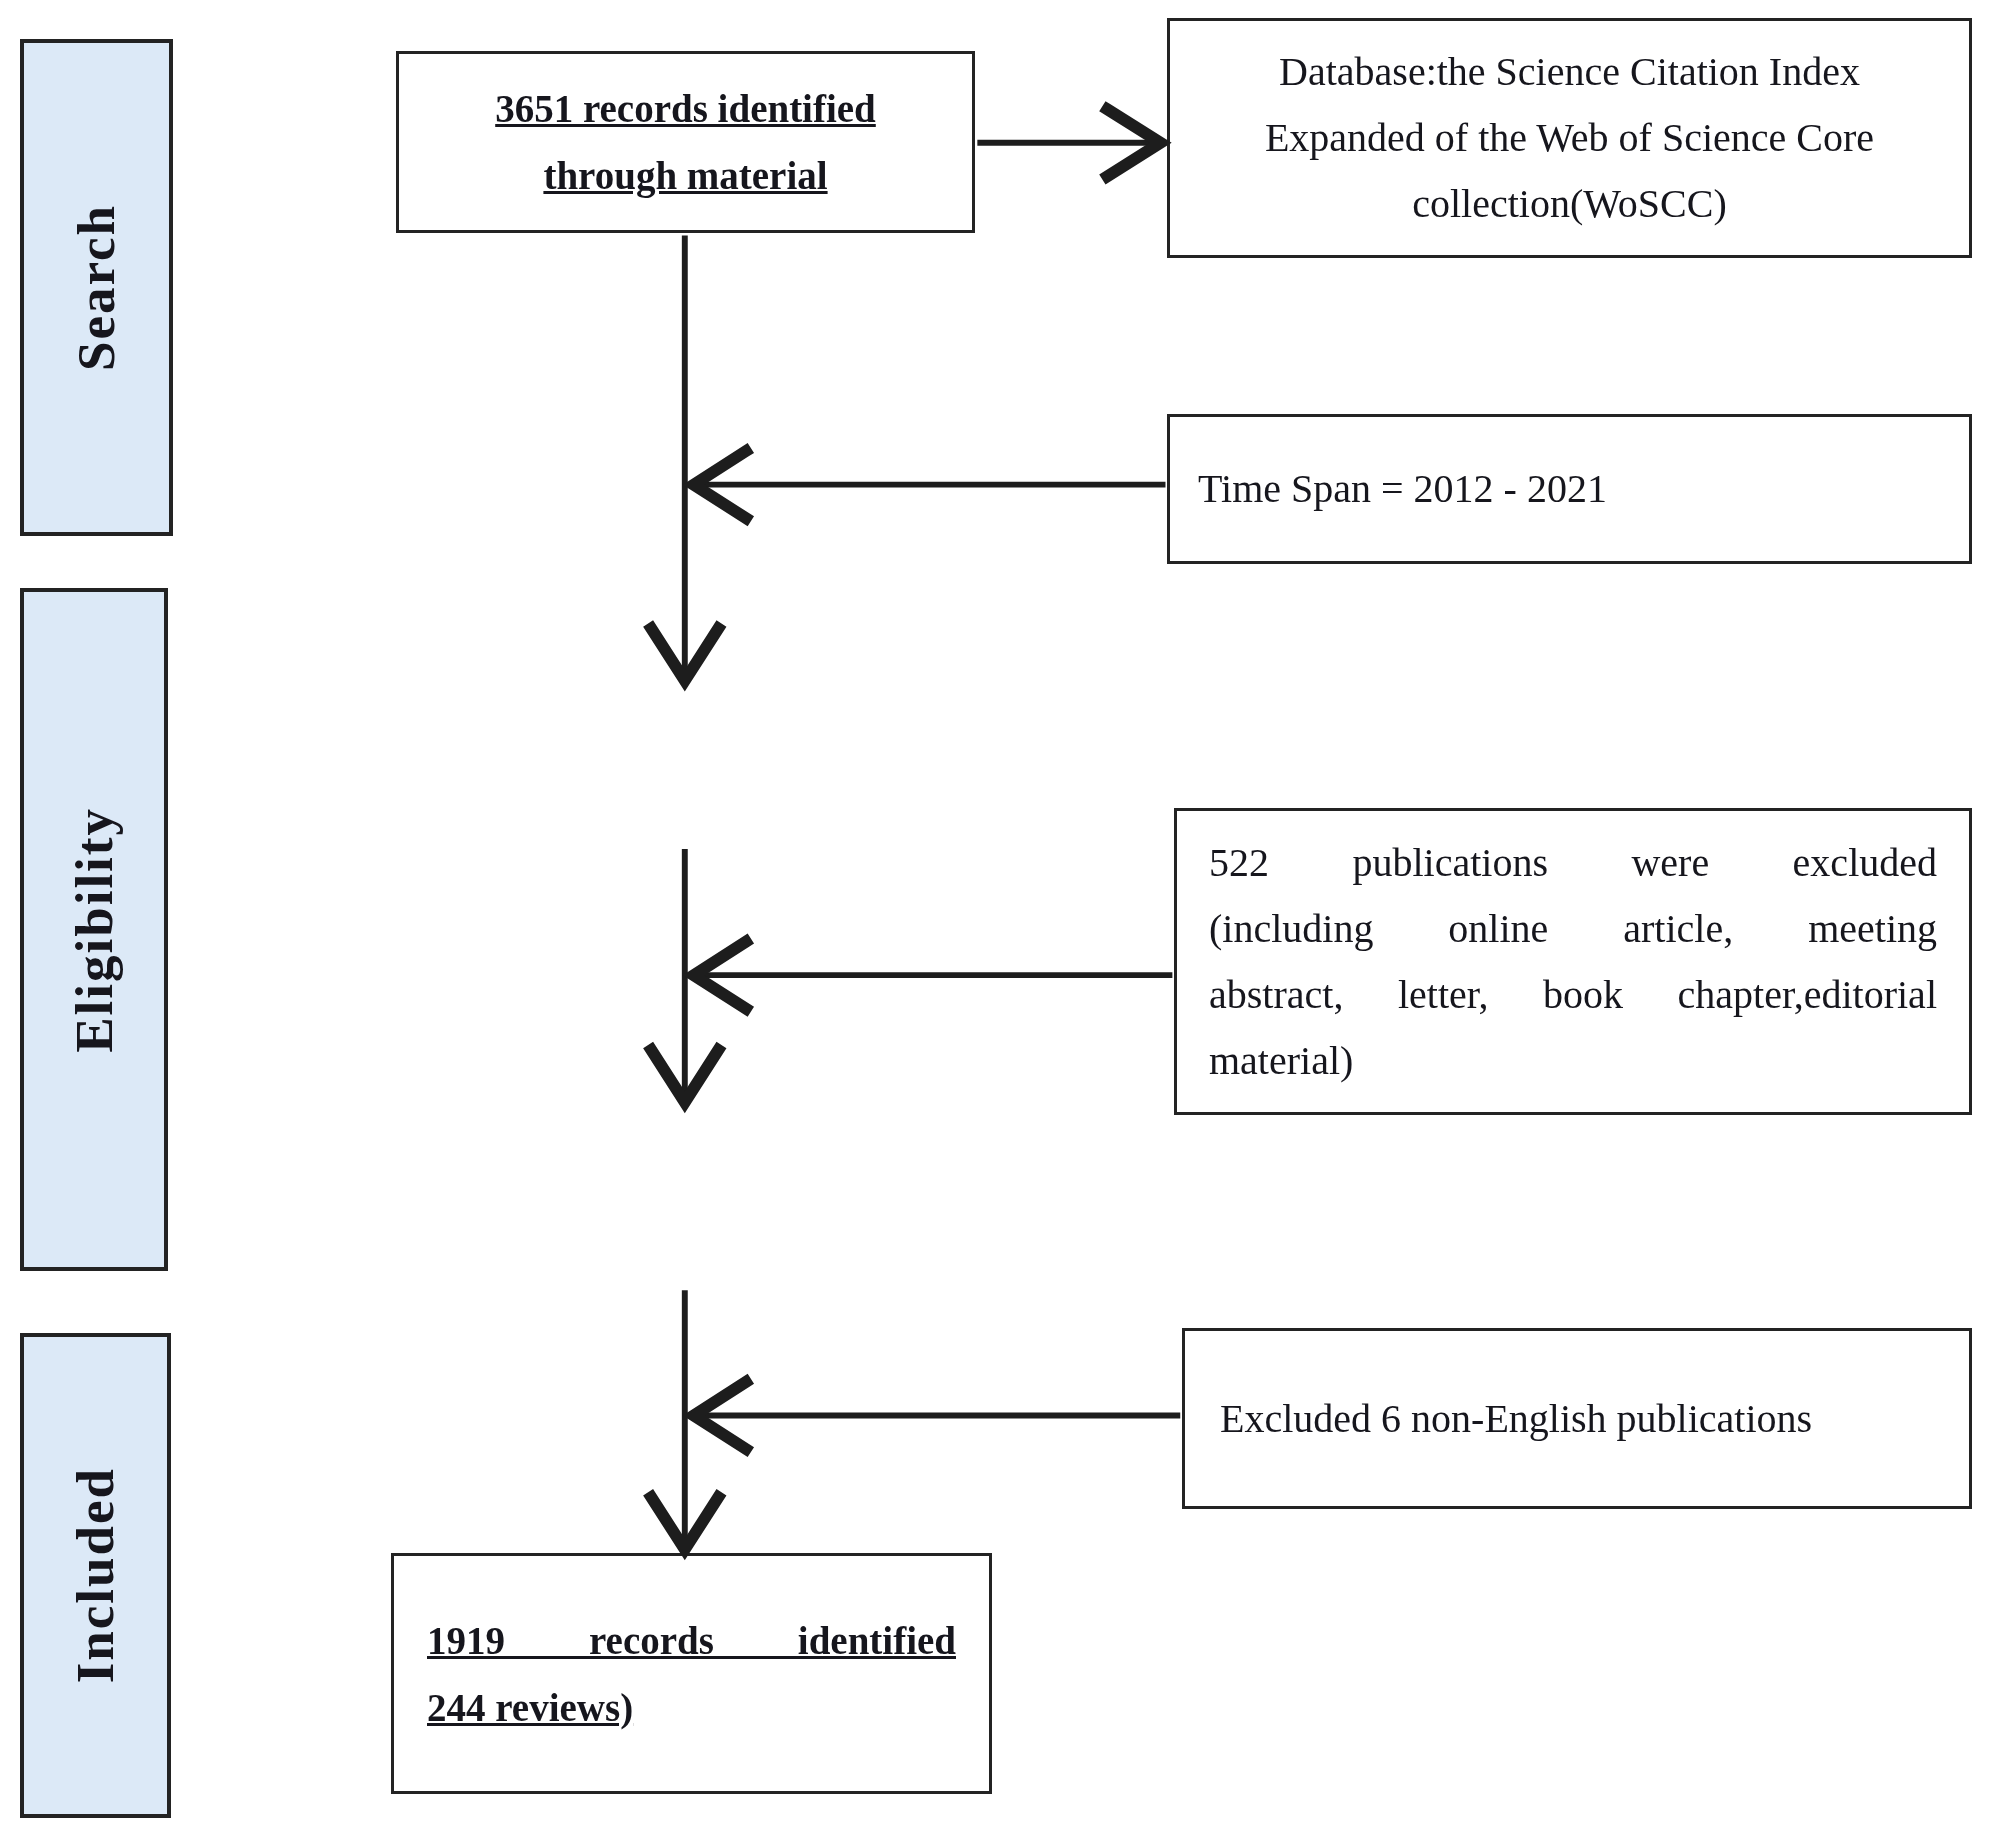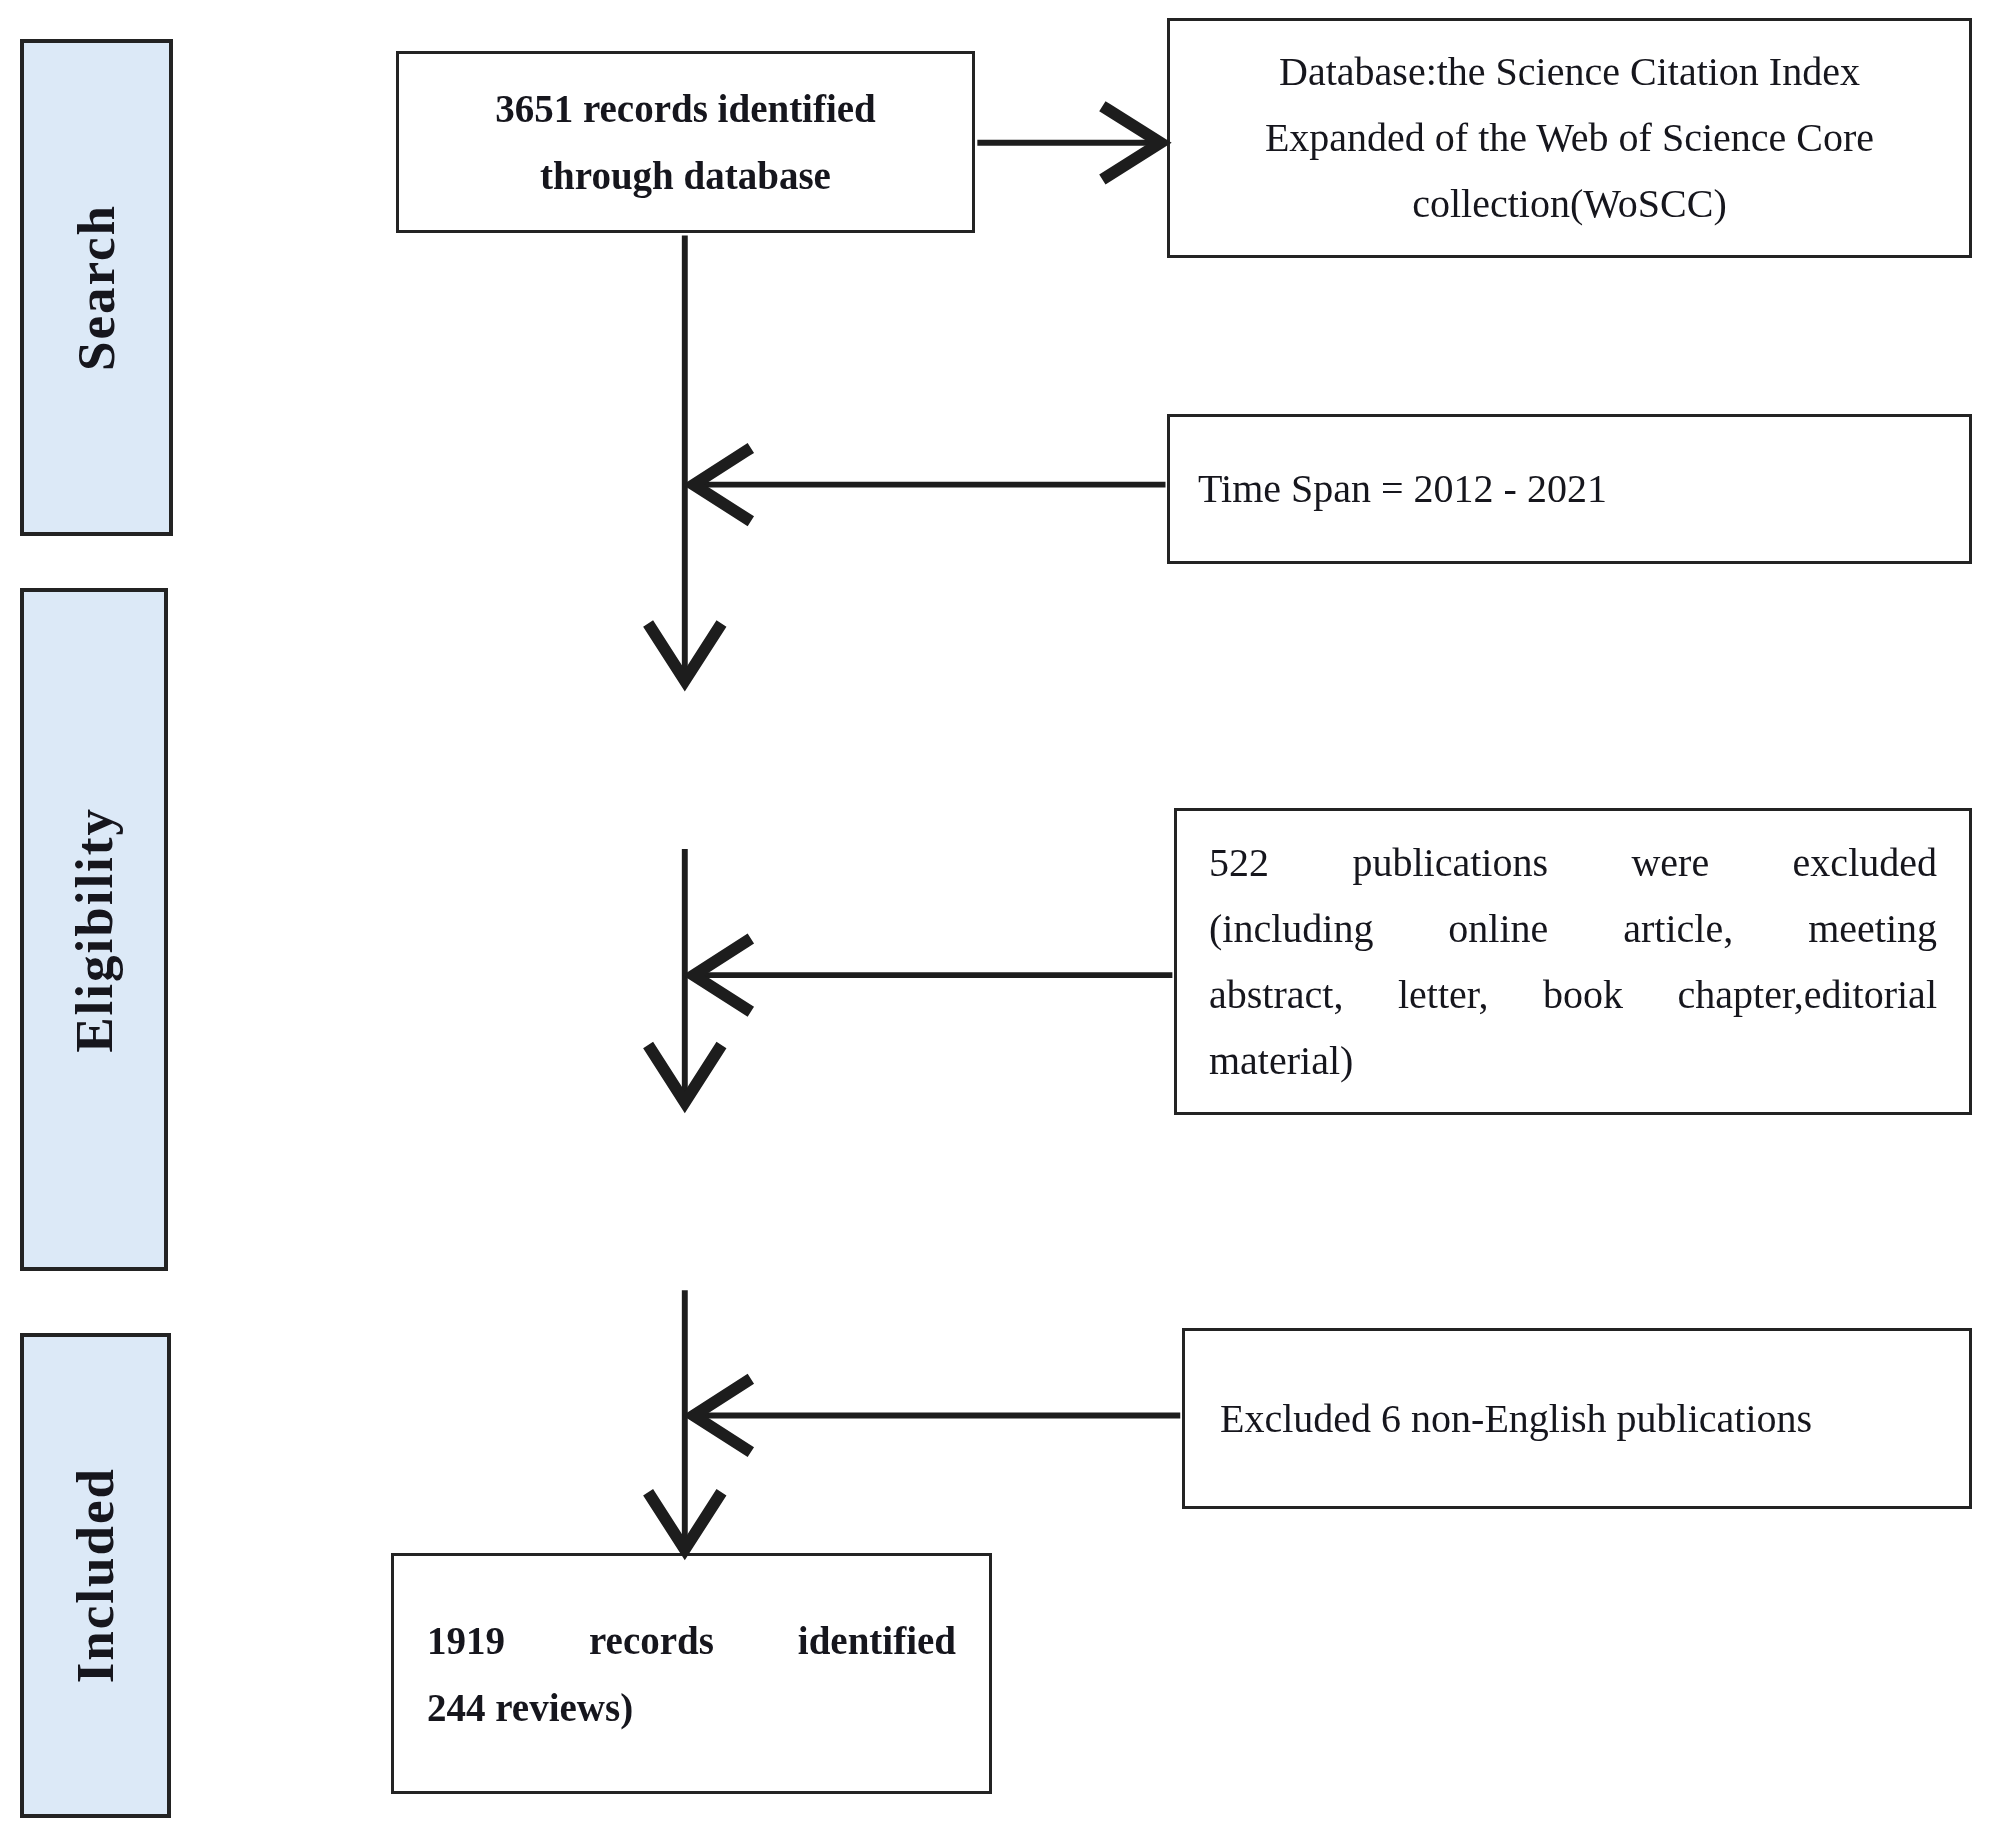--- a/index.html
+++ b/index.html
@@ -28,21 +28,21 @@
     writing-mode:vertical-rl;
     transform:rotate(180deg);
     font-weight:700;
     font-size:53px;
     letter-spacing:2px;
     color:#16161d;
     white-space:nowrap;
   }
   .flowbox{
     display:flex;flex-direction:column;justify-content:center;
-    font-weight:700;font-size:39px;line-height:67px;
+    font-weight:700;font-size:39px;line-height:67px;text-decoration:underline;
   }
   .notebox{
     display:flex;flex-direction:column;justify-content:center;
     font-weight:400;font-size:40px;line-height:66px;
   }
   .center{text-align:center;}
   .justline{text-align:justify;text-align-last:justify;}
   .lastline{text-align:left;}
   #arrow-layer{position:absolute;left:0;top:0;width:2000px;height:1840px;pointer-events:none;}
   #arrow-layer path{stroke:#1d1d1d;fill:none;}
@@ -61,21 +61,21 @@
   <div class="stage" style="left:19.7px;top:588px;width:148px;height:683px;">
     <span class="vlabel">Eligibility</span>
   </div>
 
   <div class="stage" style="left:19.7px;top:1333px;width:151px;height:485px;">
     <span class="vlabel">Included</span>
   </div>
 
   <div class="box flowbox center" style="left:396px;top:51px;width:579px;height:182px;">
     <div>3651 records identified</div>
-    <div>through database</div>
+    <div>through material</div>
   </div>
 
 
 
   <div class="box flowbox" style="left:391px;top:1553px;width:601px;height:241px;padding:0 33px;">
     <div class="justline">1919 records identified</div>
     <div class="lastline">244 reviews)</div>
   </div>
 
   <div class="box notebox center" style="left:1167px;top:17.7px;width:805px;height:240px;">

